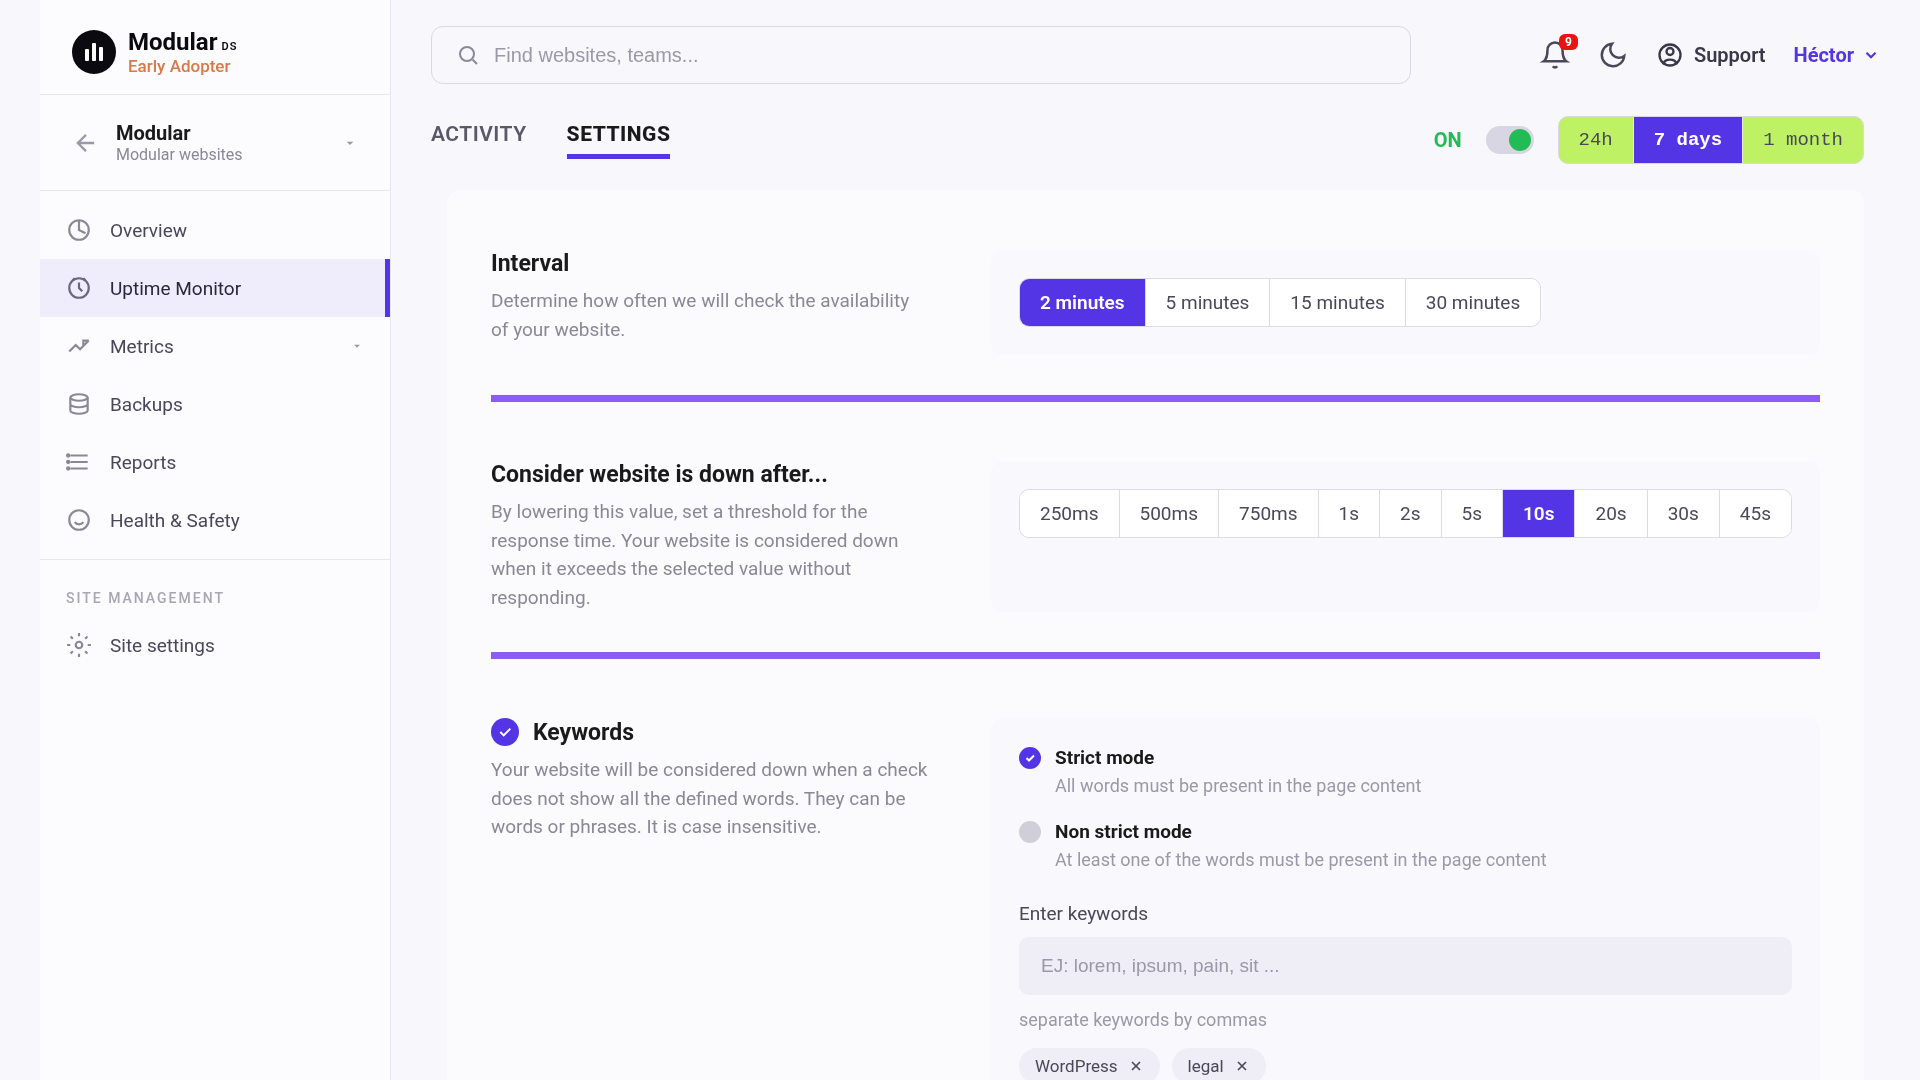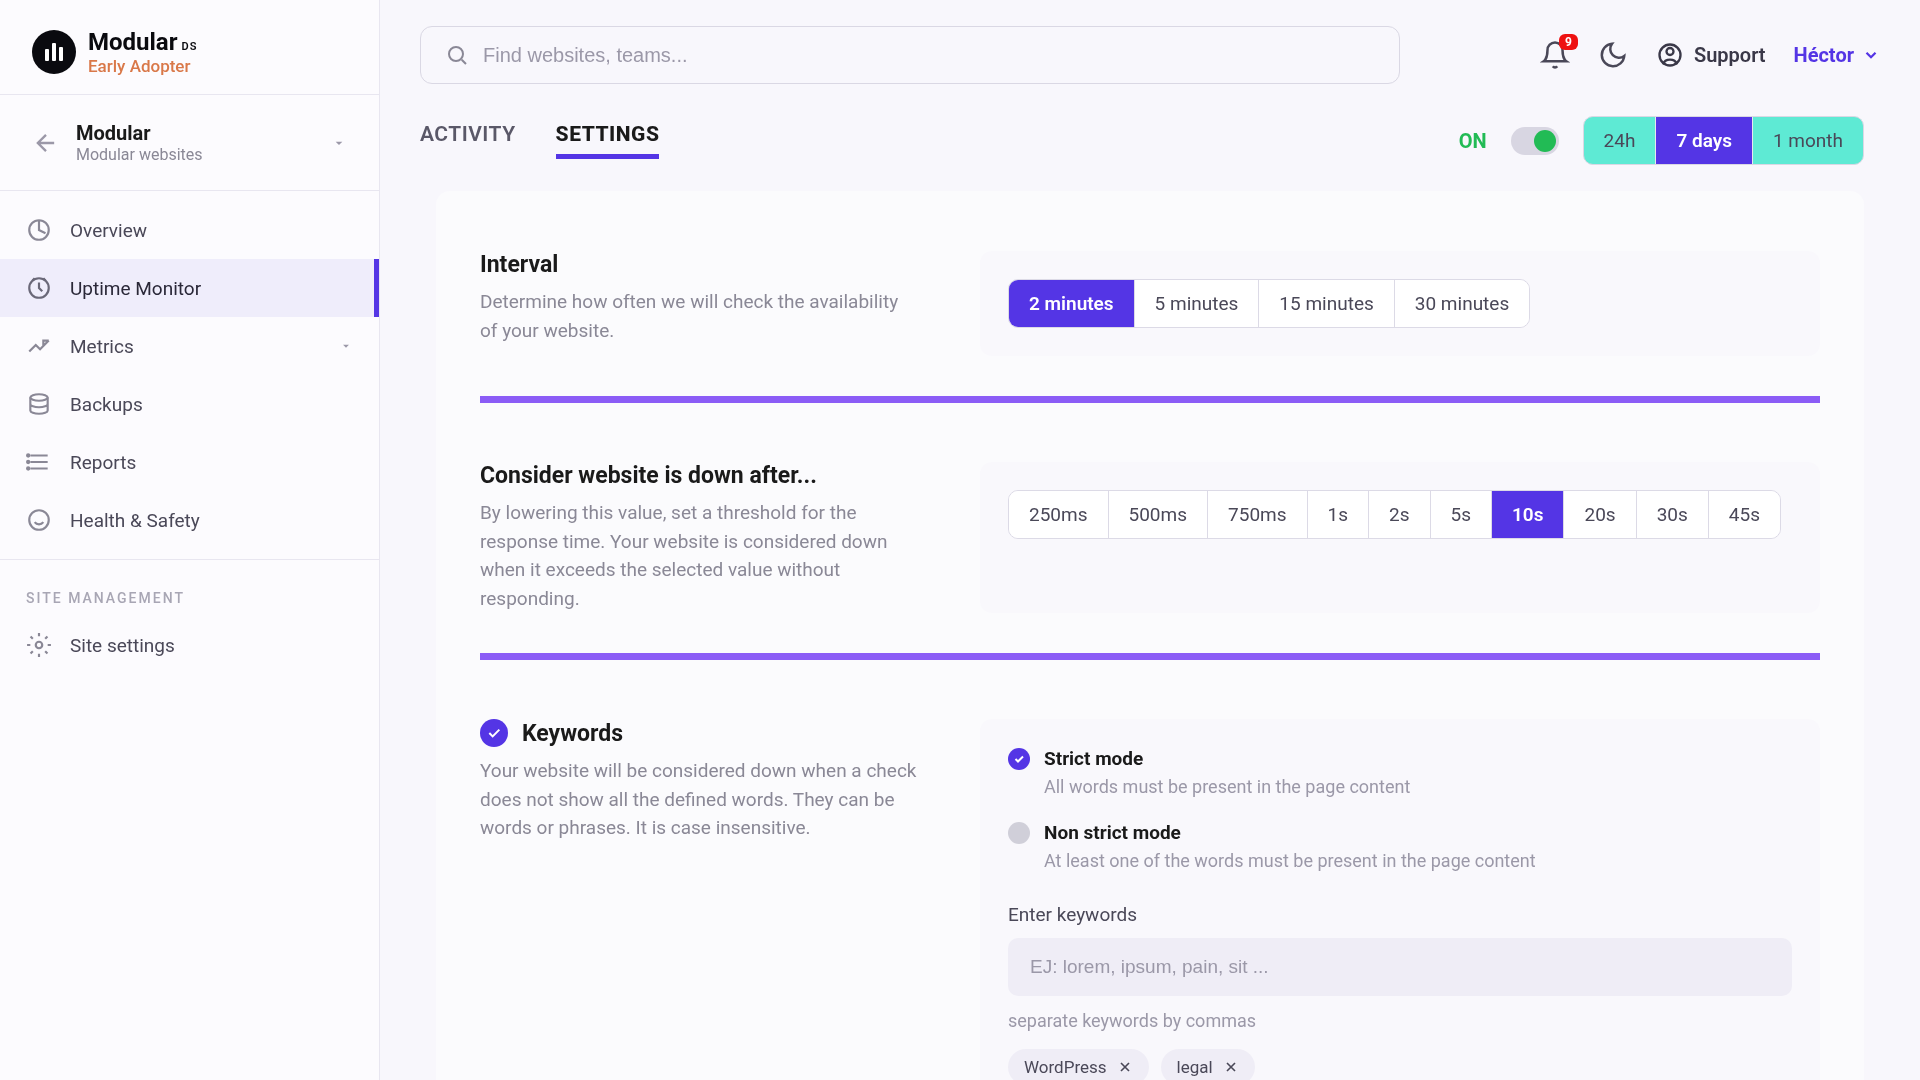--- a/index.html
+++ b/index.html
@@ -1,17 +1,17 @@
 <!DOCTYPE html>
 <html><head>
 <meta charset="utf-8">
 <style>
 * { margin: 0; padding: 0; box-sizing: border-box; }
 body { font-family: -apple-system, BlinkMacSystemFont, 'Segoe UI', Roboto, sans-serif; background: #f8f7fc; color: #1a1a1a; width: 1920px; height: 1080px; overflow: hidden; }
-.app { display: flex; height: 100%; }
+.app { display: flex; height: 100%; margin-left: 40px; }
 .sidebar { width: 380px; background: #fcfbfe; border-right: 1px solid #e8e6f0; display: flex; flex-direction: column; }
 .logo-area { padding: 28px 32px 18px; display: flex; align-items: center; gap: 12px; }
 .logo-circle { width: 44px; height: 44px; background: #0a0a0f; border-radius: 50%; display: flex; align-items: center; justify-content: center; }
 .logo-bars { display: flex; gap: 3px; align-items: flex-end; }
 .logo-bars span { width: 4px; background: #fff; border-radius: 1px; }
 .logo-bars span:nth-child(1){height:12px}.logo-bars span:nth-child(2){height:18px}.logo-bars span:nth-child(3){height:14px}
 .logo-text { display: flex; flex-direction: column; }
 .logo-text .brand { font-size: 24px; font-weight: 700; color: #0a0a0f; display:flex; align-items:baseline; gap:4px;}
 .logo-text .brand sup { font-size: 11px; font-weight: 600; letter-spacing: 1px;}
 .logo-text .tagline { font-size: 17px; color: #d97849; font-weight: 500; }
@@ -43,21 +43,21 @@
 .support { display: flex; align-items: center; gap: 10px; font-size: 20px; font-weight: 600; color: #3a3848; cursor: pointer; }
 .user { display: flex; align-items: center; gap: 8px; font-size: 20px; font-weight: 700; color: #5435E5; cursor: pointer; }
 .subheader { display: flex; align-items: center; padding: 16px 56px 26px 40px; gap: 40px; }
 .tabs { display: flex; gap: 40px; }
 .tab { font-size: 21px; font-weight: 600; color: #5a5868; padding-bottom: 8px; cursor: pointer; letter-spacing: 0.5px;}
 .tab.active { color: #1a1a1a; font-weight: 800; border-bottom: 5px solid #5435E5; }
 .right-controls { margin-left: auto; display: flex; align-items: center; gap: 24px; }
 .toggle-label { font-size: 20px; font-weight: 700; color: #22bb55; }
 .toggle { width: 48px; height: 28px; background: #d8d6e2; border-radius: 14px; position: relative; cursor: pointer; }
 .toggle .knob { width: 22px; height: 22px; background: #22bb55; border-radius: 50%; position: absolute; right: 3px; top: 3px; }
-.range-picker { display: flex; border: 1px solid #dad8e4; border-radius: 10px; overflow: hidden; background:#5eead4; }
+.range-picker { display: flex; border: 1px solid #dad8e4; border-radius: 10px; overflow: hidden; background:#bef264;font-family:Liberation Mono, monospace; }
 .range-opt { padding: 12px 20px; font-size: 19px; color: #4a4858; cursor: pointer; border-right: 1px solid #e8e6f0; }
 .range-opt:last-child { border-right: none; }
 .range-opt.active { background: #5435E5; color: #fff; font-weight: 600; }
 .content { padding: 0 56px 40px; overflow-y: auto; }
 .panel { background: #fbfbfd; border-radius: 14px; padding: 40px 44px; }
 .setting-row { display: flex; gap: 60px; padding: 20px 0 40px; }
 .setting-row + .setting-row { border-top: 7px solid #8b5cf6; padding-top: 59px; }
 .setting-left { flex: 0 0 440px; }
 .setting-title { font-size: 23px; font-weight: 700; color: #1a1a1a; margin-bottom: 10px; display:flex; align-items:center; gap:14px;}
 .setting-desc { font-size: 19px; line-height: 1.5; color: #8a8896; }

